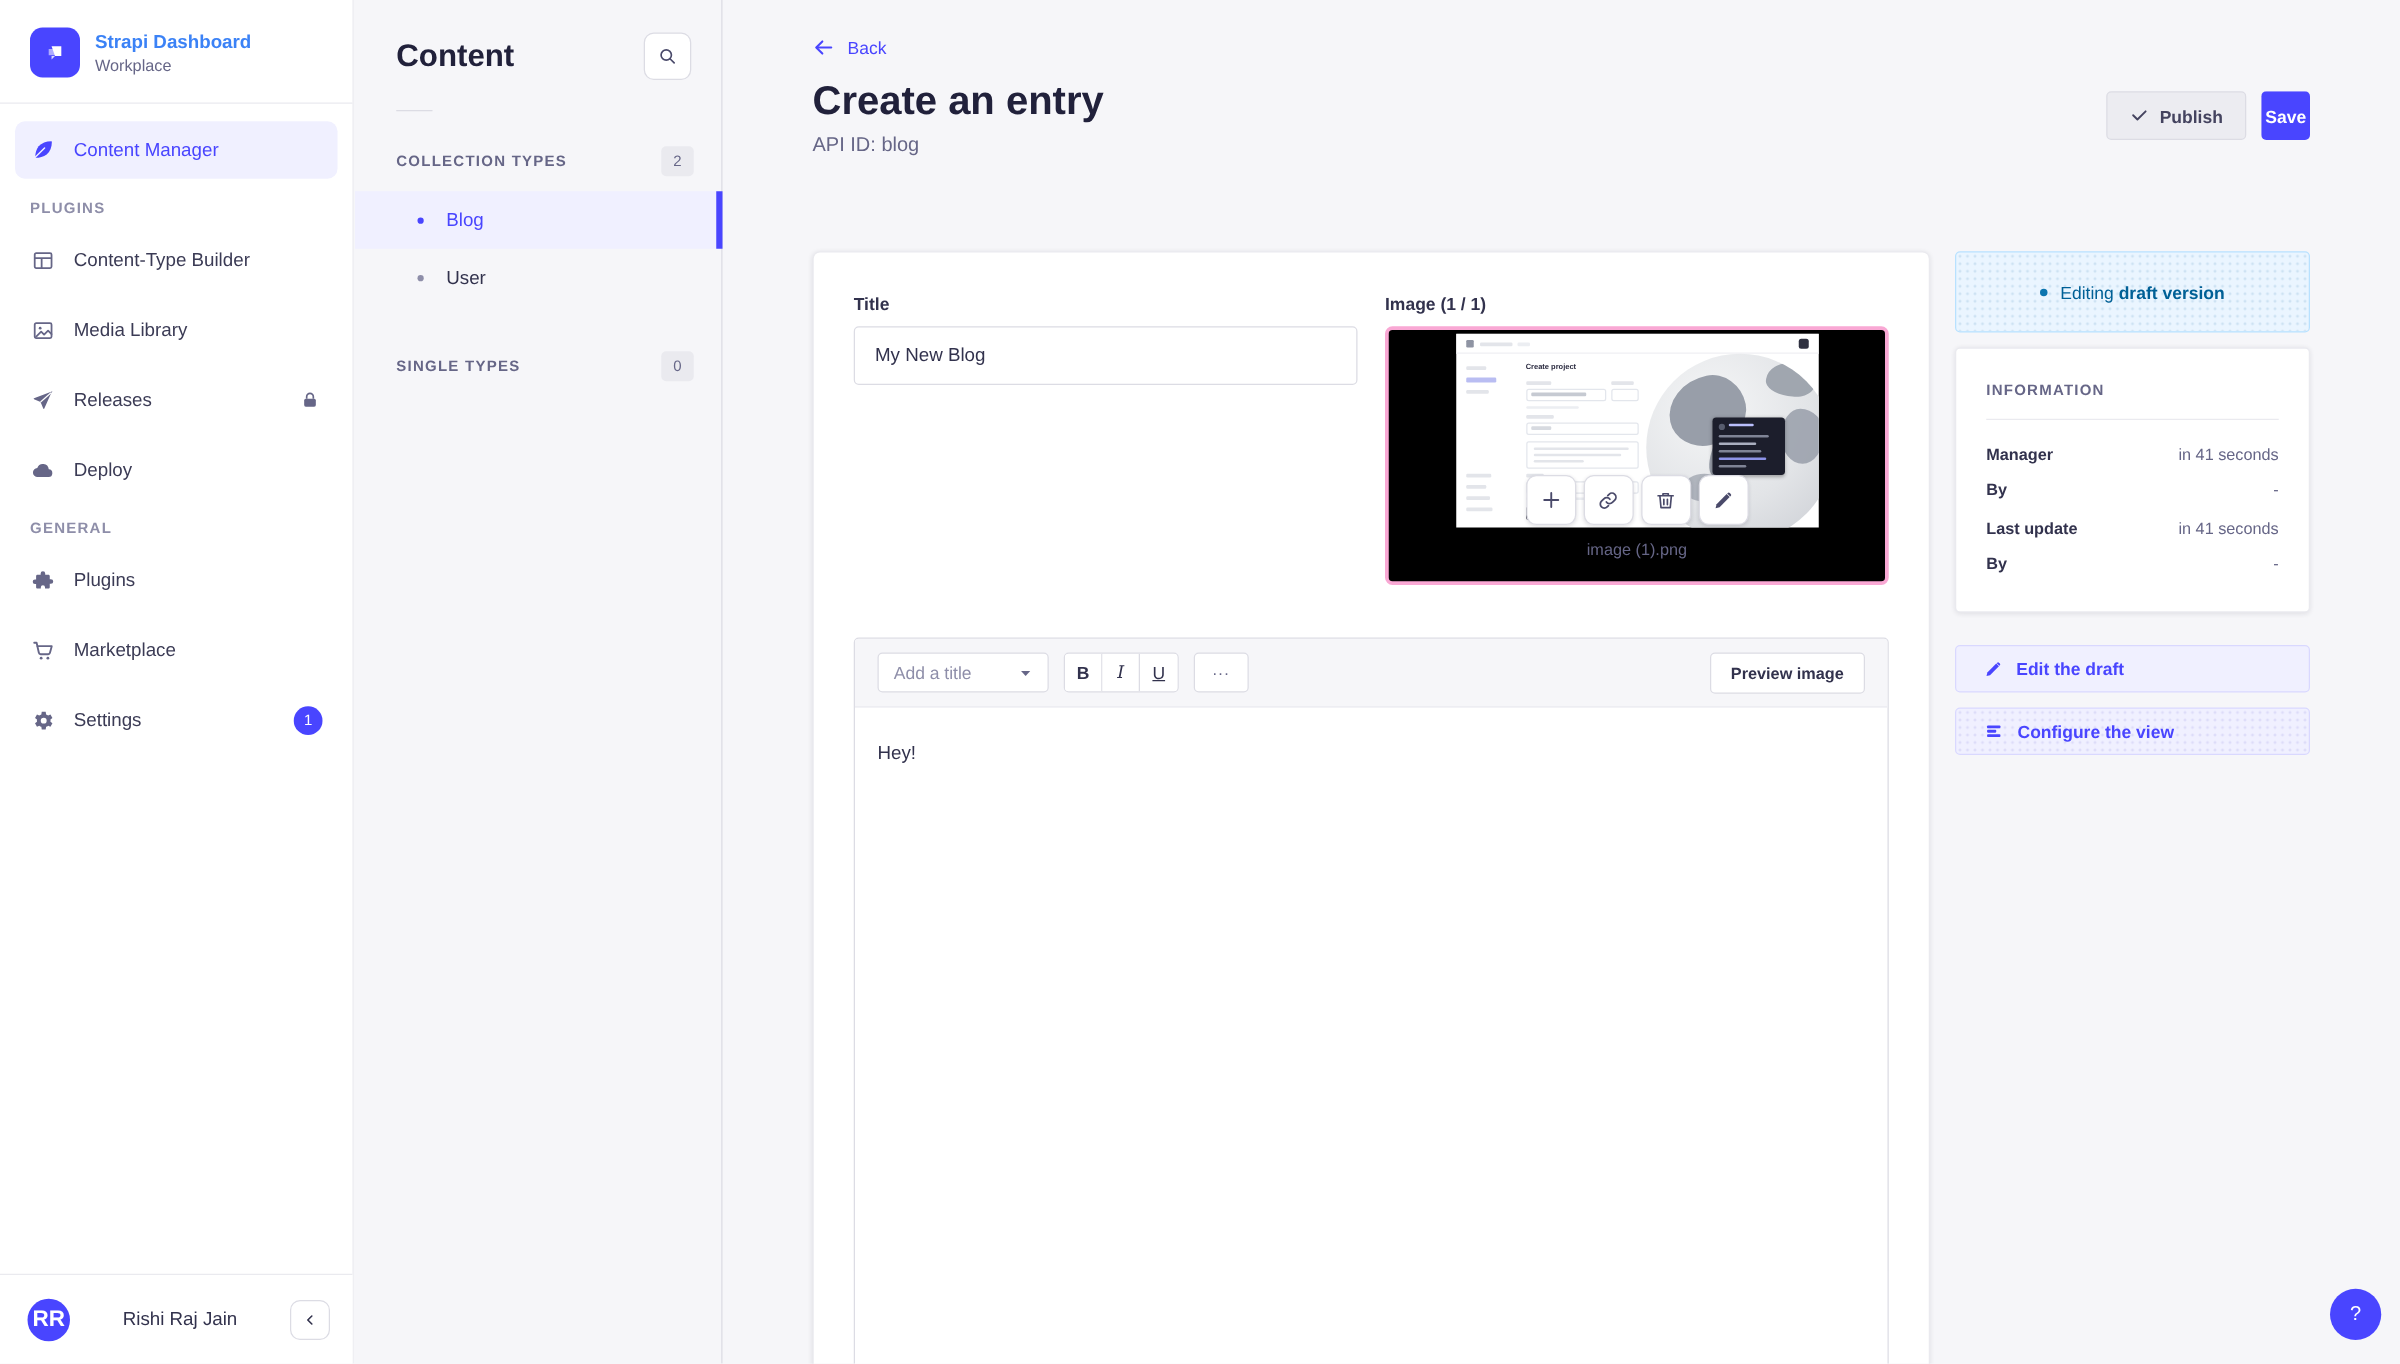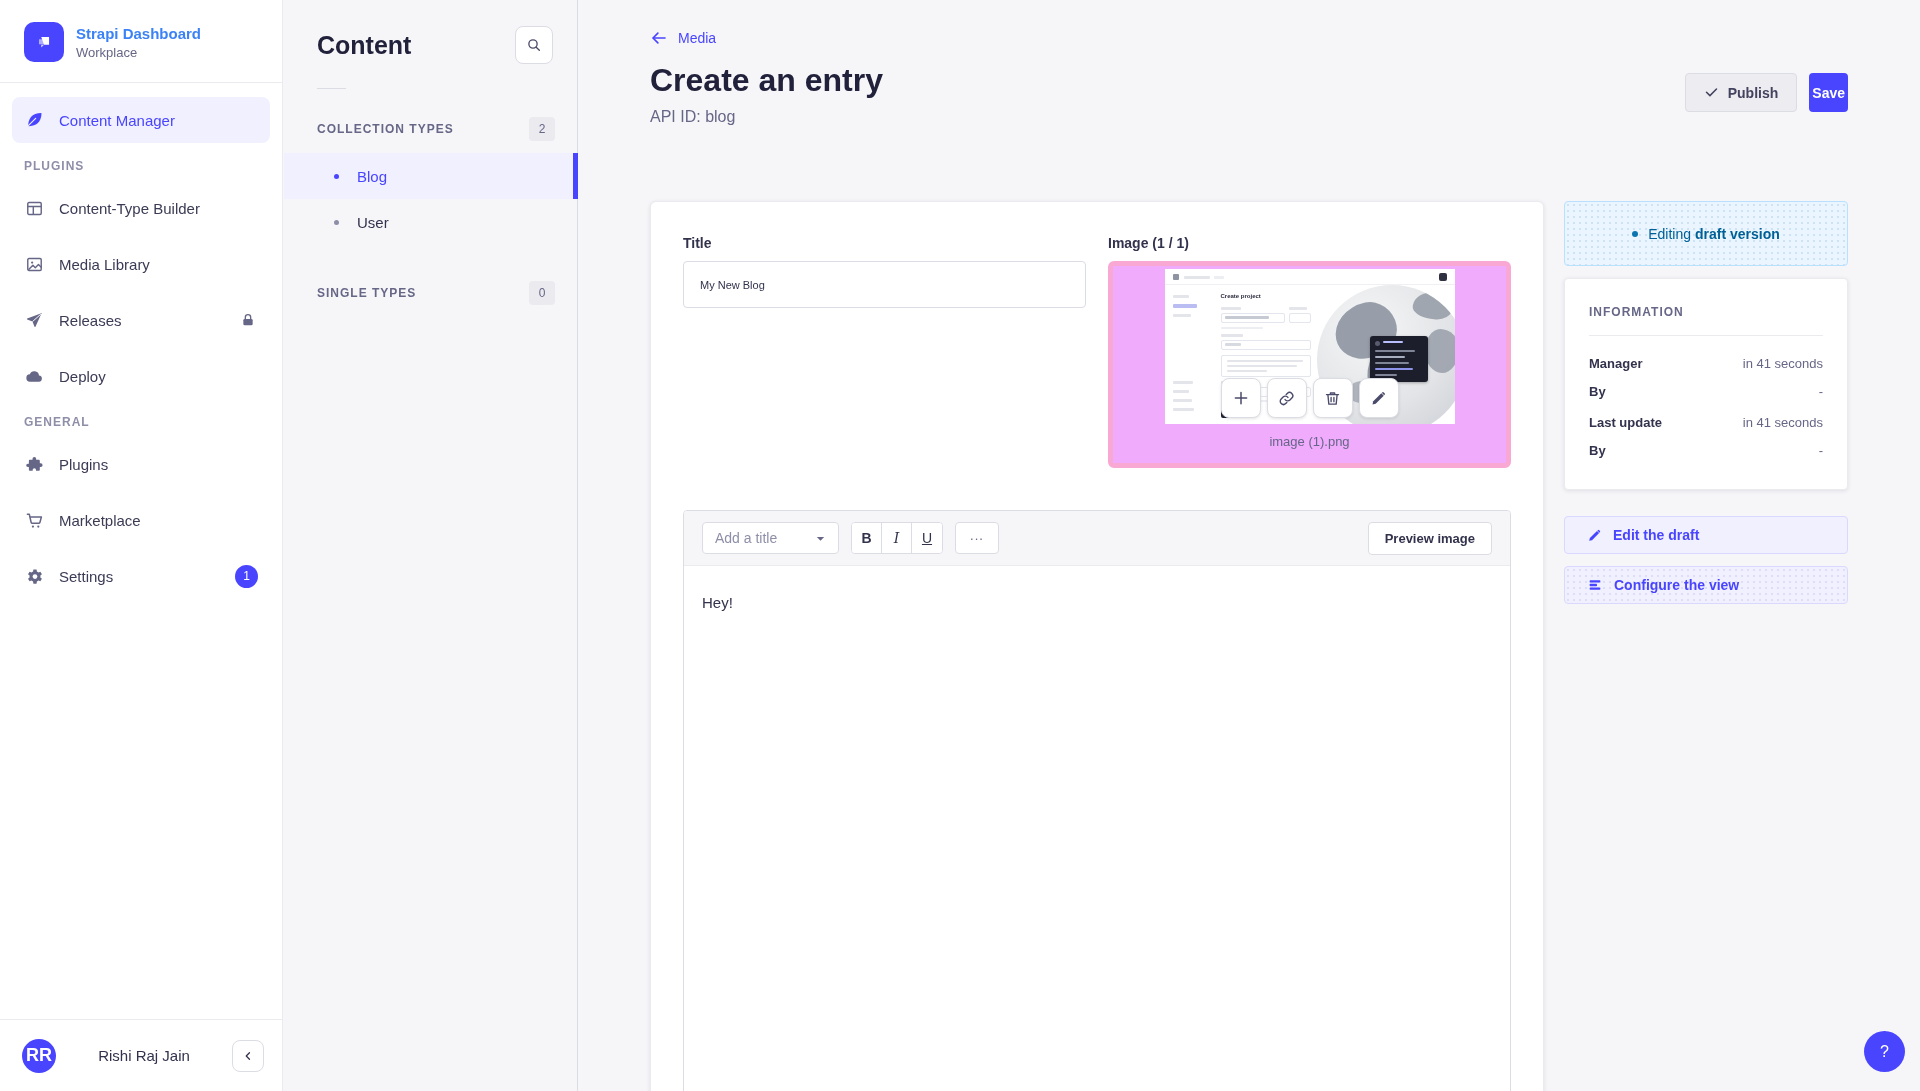--- a/index.html
+++ b/index.html
@@ -49,23 +49,23 @@
   .header-actions { position:absolute; top:73px; right:72px; display:flex; gap:12px; }
   .btn { display:flex; align-items:center; justify-content:center; gap:9px; height:39px; border-radius:4px; font-size:14px; font-weight:600; cursor:pointer; border:1px solid transparent; }
   .btn-publish { background:#ececf1; border-color:#dcdce4; color:#44435f; padding:0 18px; }
   .btn-save { background:#4945ff; color:#fff; padding:0 2px; }
 
   .content-row { position:absolute; left:72px; top:201px; bottom:-80px; display:flex; gap:20px; align-items:stretch; }
   .entry-card { width:894px; background:#fff; border:1px solid #eaeaef; border-radius:6px; box-shadow:0 1px 4px rgba(33,33,52,.1); padding:33px 32px; display:flex; flex-direction:column; }
   .fields-row { display:flex; gap:22px; }
   .field { width:404px; }
   .field-label { font-size:14px; font-weight:bold; color:#32324d; margin-bottom:10px; }
-  .text-input { width:100%; height:47px; border:1px solid #dcdce4; border-radius:4px; padding:0 16px; font-size:11px; color:#32324d; background:#fff; font-family:inherit; outline:none; }
-
-  .image-card { height:207px; border:5px solid #f9a8d4; border-radius:6px; background:#f0abfc; position:relative; display:flex; flex-direction:column; align-items:center; padding-top:3px; }
+  .text-input { width:100%; height:47px; border:1px solid #dcdce4; border-radius:4px; padding:0 16px; font-size:15px; color:#32324d; background:#fff; font-family:inherit; outline:none; }
+
+  .image-card { height:207px; border:3px solid #f9a8d4; border-radius:6px; background:#000000; position:relative; display:flex; flex-direction:column; align-items:center; padding-top:3px; }
   .thumb { position:relative; width:290px; height:155px; background:#fff; overflow:hidden; }
   .thumb-caption { margin-top:10px; font-size:13px; color:#666687; }
   .img-actions { position:absolute; left:0; right:0; bottom:45px; display:flex; justify-content:center; gap:6px; }
   .img-btn { width:40px; height:40px; background:#fff; border:1px solid #dcdce4; border-radius:8px; display:flex; align-items:center; justify-content:center; cursor:pointer; box-shadow:0 1px 3px rgba(33,33,52,.12); }
 
   
   .mk { position:absolute; background:#e3e5ea; border-radius:1px; }
   .mk-border { position:absolute; border:1px solid #e3e6ec; border-radius:2px; background:#fff; }
   .thumb-topbar { position:absolute; left:0; top:0; right:0; height:16px; border-bottom:1px solid #f0f0f3; background:#fff; }
   .thumb-heading { position:absolute; left:56px; top:24px; font-size:6px; font-weight:bold; color:#2b2b40; }
@@ -276,21 +276,21 @@
   </aside>
 
   <main class="main">
     <div class="back-row">
       <span>
         <svg width="18" height="18" viewBox="0 0 24 24" fill="none" stroke="#4945ff" stroke-width="2.2" stroke-linecap="round" stroke-linejoin="round">
             <path d="M20 12H4.5"></path>
             <polyline points="10.5 5.5 4 12 10.5 18.5"></polyline>
           </svg>
       </span>
-      <span>Media</span>
+      <span>Back</span>
     </div>
     <h1 class="page-title">Create an entry</h1>
     <div class="page-subtitle">API ID: blog</div>
 
     <div class="header-actions">
       <button class="btn btn-publish">
         <span>
           <svg width="15" height="15" viewBox="0 0 24 24" fill="none" stroke="#44435f" stroke-width="2.4" stroke-linecap="round" stroke-linejoin="round">
               <polyline points="20 6.5 9.5 17 4 11.5"></polyline>
             </svg>

